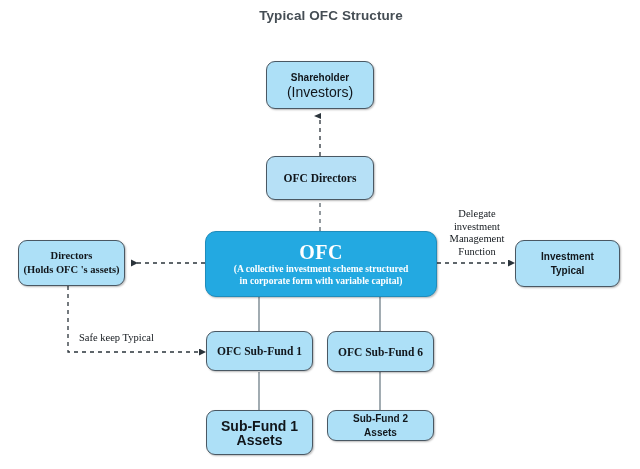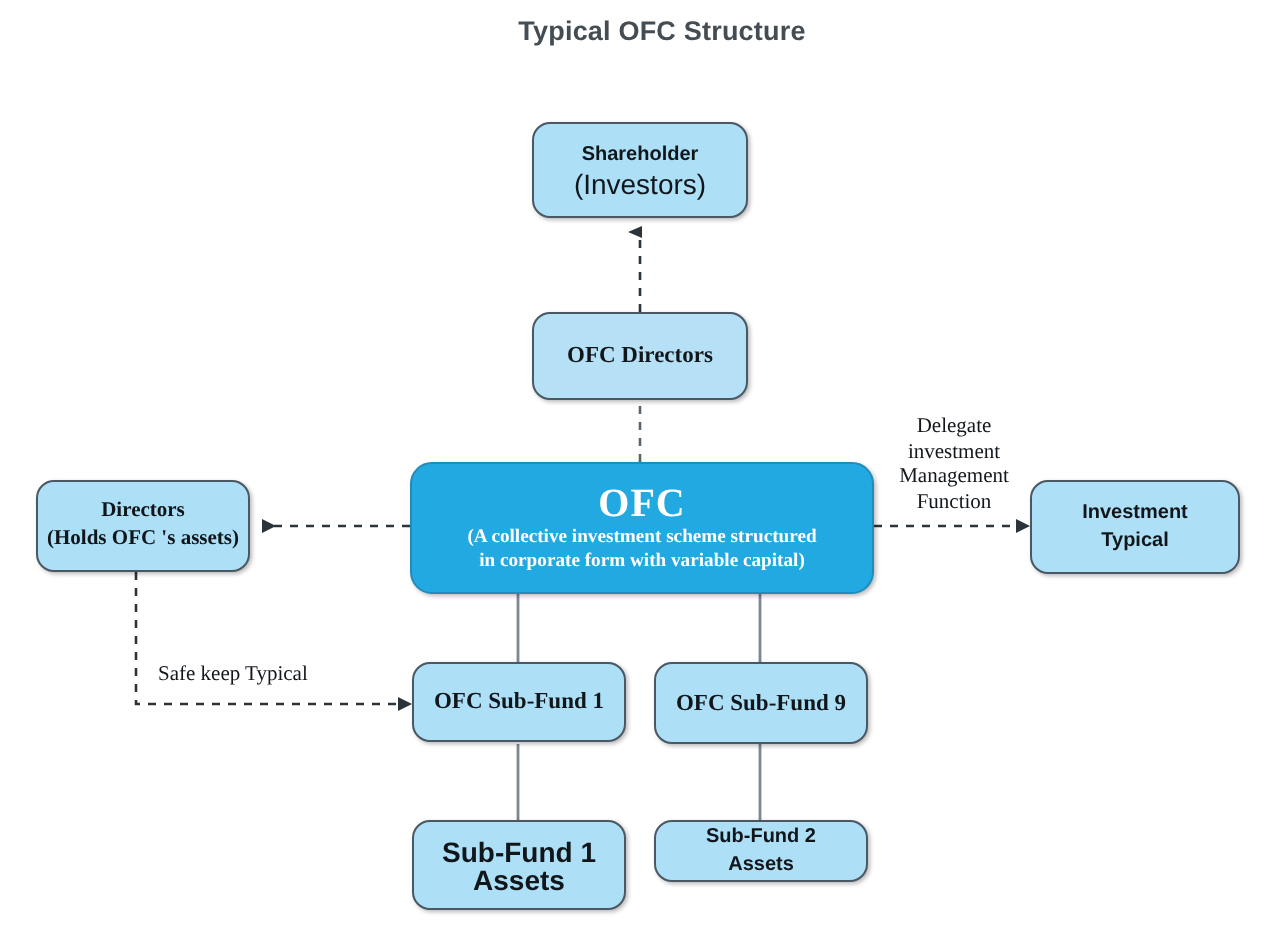--- a/index.html
+++ b/index.html
@@ -227,21 +227,21 @@
   <div class="node node-sans" id="node-im">
     <span>Investment</span>
     <span>Typical</span>
   </div>
 
   <div class="node node-serif" id="node-subfund1">
     <span>OFC Sub-Fund 1</span>
   </div>
 
   <div class="node node-serif" id="node-subfund2">
-    <span>OFC Sub-Fund 9</span>
+    <span>OFC Sub-Fund 6</span>
   </div>
 
   <div class="node node-sans" id="node-assets1">
     <span>Sub-Fund 1</span>
     <span>Assets</span>
   </div>
 
   <div class="node node-sans" id="node-assets2">
     <span>Sub-Fund 2</span>
     <span>Assets</span>

